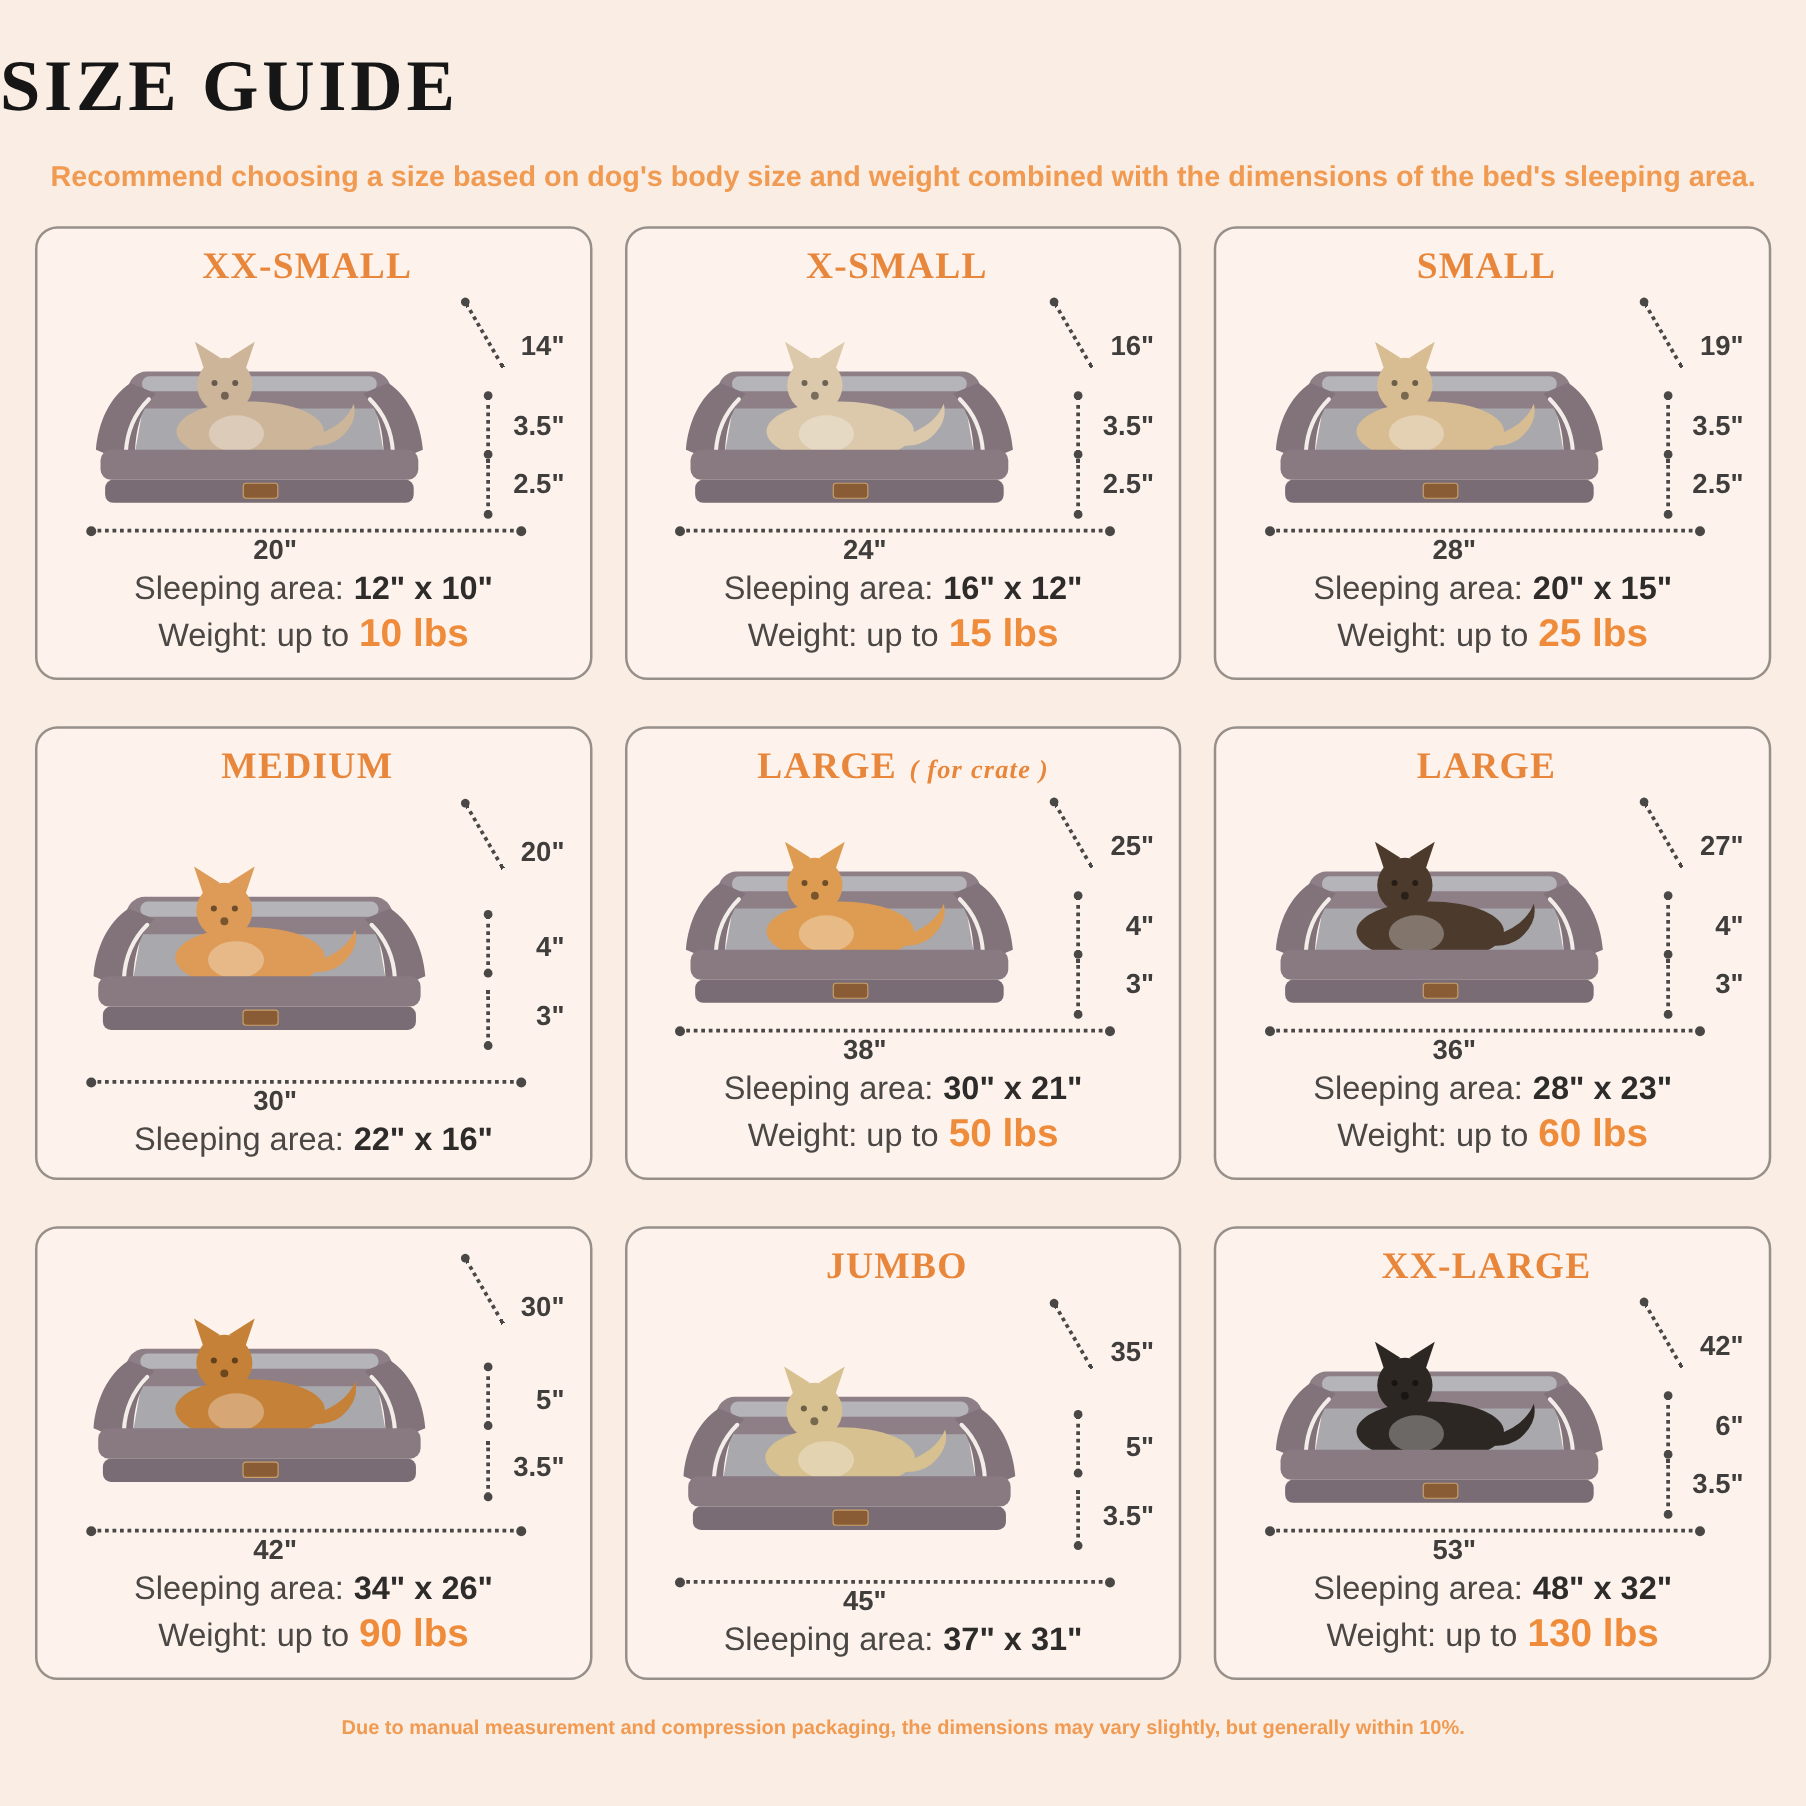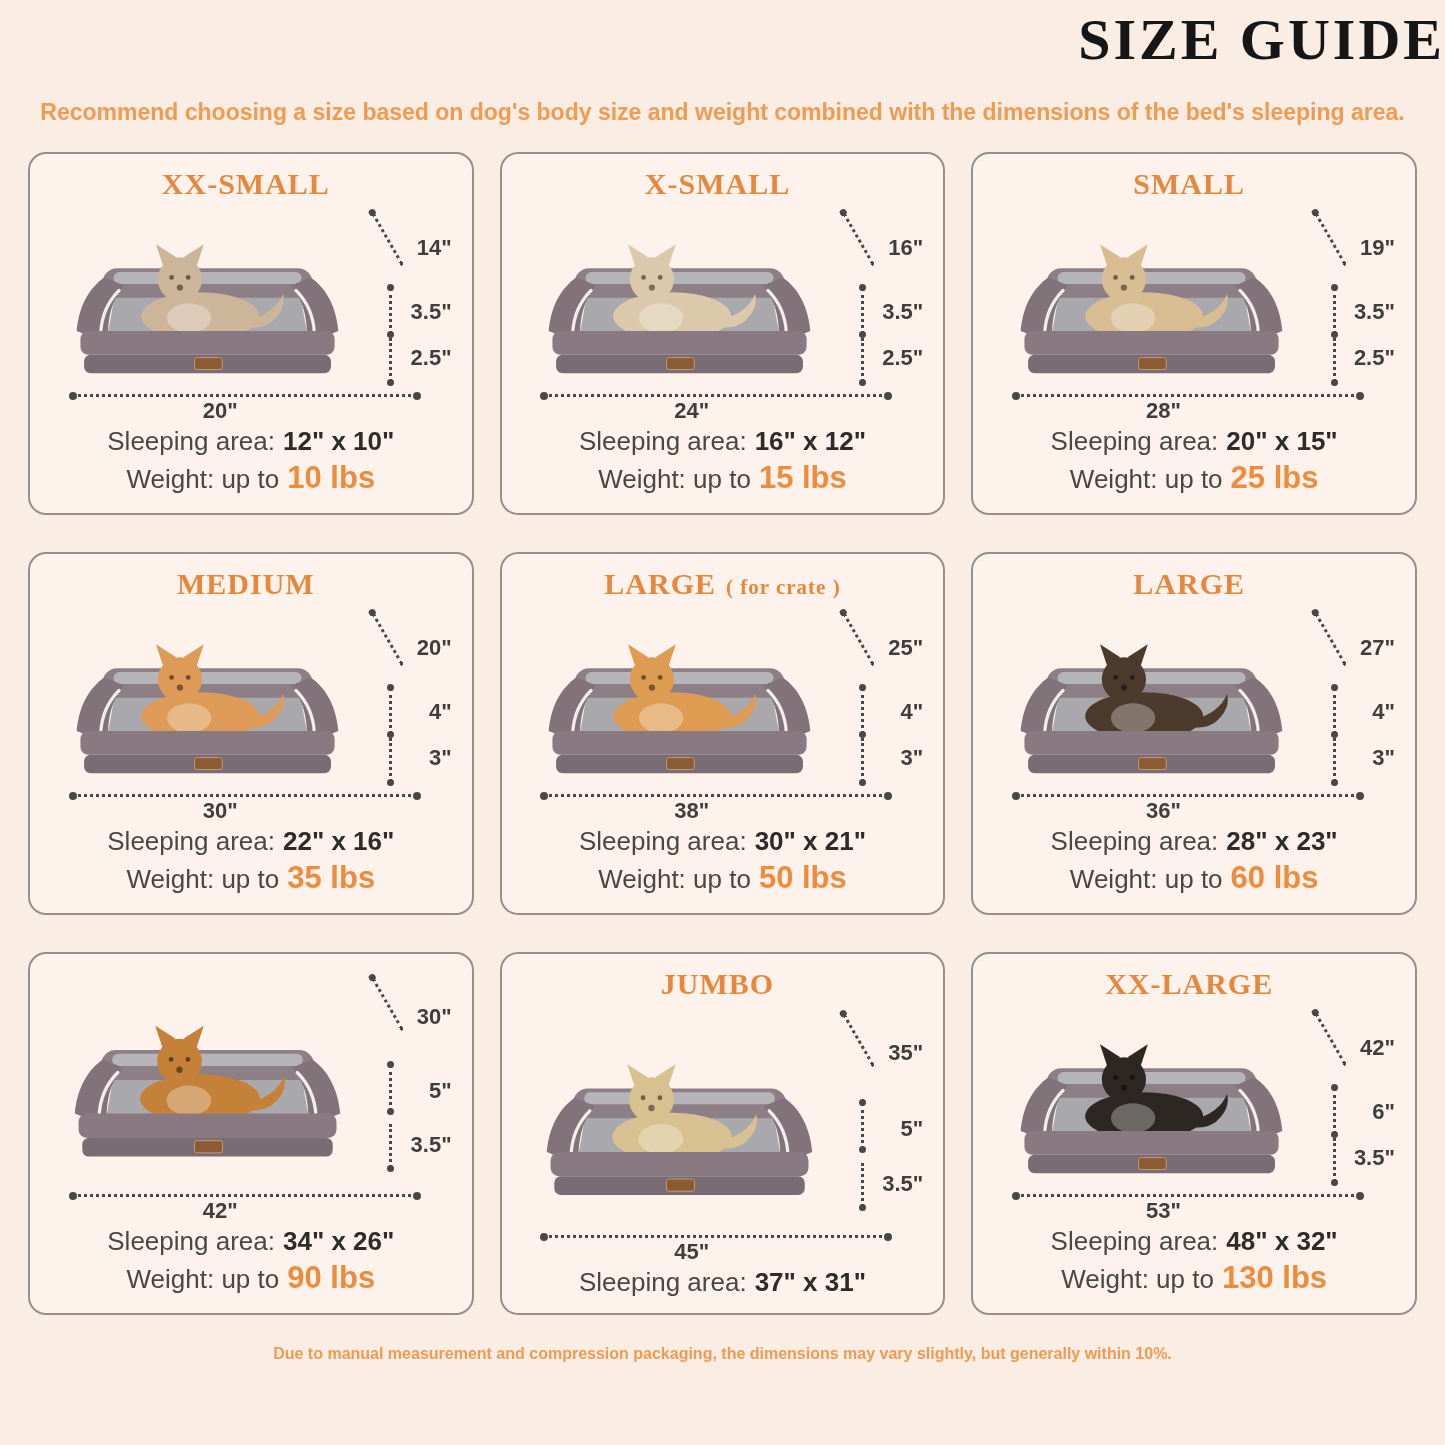--- a/index.html
+++ b/index.html
@@ -6,41 +6,41 @@
     --bg:#FAEDE4; --card-bg:#FDF3EC; --card-border:#97908A;
     --orange:#E8873C; --sub-orange:#F09A52; --weight-orange:#EF8C3C;
     --ink:#161616; --body:#4A4745; --val:#2E2C2A; --dim:#403E3C;
   }
   *{box-sizing:border-box;margin:0;padding:0;}
   body{
     width:1445px;height:1445px;overflow:hidden;background:var(--bg);
     font-family:"Liberation Sans",sans-serif;
   }
   .page-title{
-    margin-top:6px;text-align:right;font-family:"Liberation Serif",serif;
+    margin-top:35px;text-align:left;font-family:"Liberation Serif",serif;
     font-weight:700;font-size:58px;letter-spacing:3px;color:var(--ink);
   }
   .page-subtitle{
     margin:26px 30px 0;text-align:center;font-weight:700;font-size:23px;
     color:var(--sub-orange);
   }
   .grid{
     display:grid;grid-template-columns:repeat(3,1fr);
     gap:37px 26px;margin:26px 28px 0;
   }
   .card{
     background:var(--card-bg);border:2px solid var(--card-border);
     border-radius:18px;padding:12px 10px 14px;height:363px;
     display:flex;flex-direction:column;
   }
   .card-title{
     text-align:center;font-family:"Liberation Serif",serif;font-weight:700;
     font-size:30px;letter-spacing:1px;color:var(--orange);line-height:1.2;
   }
-  .card-title .suffix{font-size:21px;margin-left:10px;}
+  .card-title .suffix{font-size:21px;margin-left:10px;font-style:italic;}
   .illus{position:relative;flex:1 1 auto;margin:2px 6px 0;}
   .bed-slot{position:absolute;left:3%;top:4%;bottom:36px;width:73%;}
   .bed-slot svg{width:100%;height:100%;}
   .lead{position:absolute;width:0;border-left:3px dotted #4a4846;}
   .lead::before,.lead::after{
     content:"";position:absolute;width:7px;height:7px;border-radius:50%;
     background:#4a4846;left:-5px;
   }
   .lead::before{top:-4px}.lead::after{bottom:-4px}
   .lead-diag{right:20%;top:4%;height:60px;transform:rotate(-30deg);transform-origin:top center;}
@@ -234,21 +234,20 @@
       <div class="lead lead-diag"></div>
       <div class="lead v1"></div>
       <div class="lead v2"></div>
       <div class="dim d-width">20"</div>
       <div class="dim d-bolster">4"</div>
       <div class="dim d-base">3"</div>
       <div class="baseline"></div>
       <div class="dim d-length">30"</div>
     </div>
     <p class="area-line"><span>Sleeping area:</span><b class="val">22" x 16"</b></p>
-    <p class="weight-line"><span>Weight: up to</span><b class="wval">35 lbs</b></p>
   </section>
 
   <section class="card">
     <h2 class="card-title"><span>LARGE</span><span class="suffix">( for crate )</span></h2>
     <div class="illus">
       <div class="bed-slot"><svg viewBox="0 0 320 190" preserveAspectRatio="xMidYMid meet">
     <path d="M58,96 Q60,82 80,82 L240,82 Q260,82 262,96 L268,130 L52,130 Z" fill="#A9A8AC"></path>
     <rect x="46" y="60" width="228" height="32" rx="16" fill="#8E7F87"></rect>
     <rect x="58" y="64" width="204" height="13" rx="6.5" fill="#B5B4B8"></rect>
     <path d="M48,70 C30,82 20,104 18,128 L52,142 C51,112 57,92 70,79 Z" fill="#82737B"></path>

